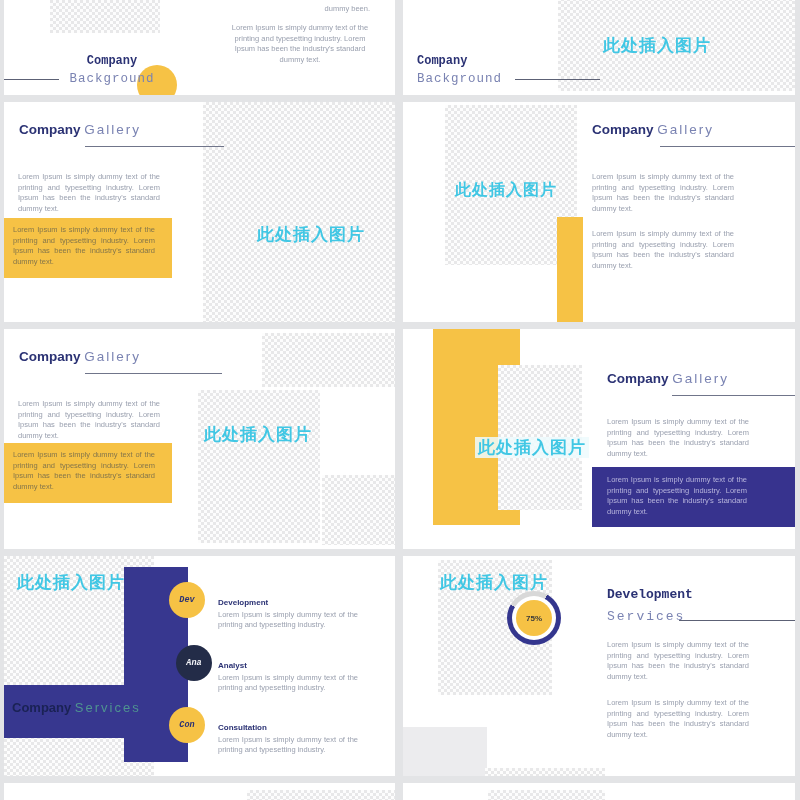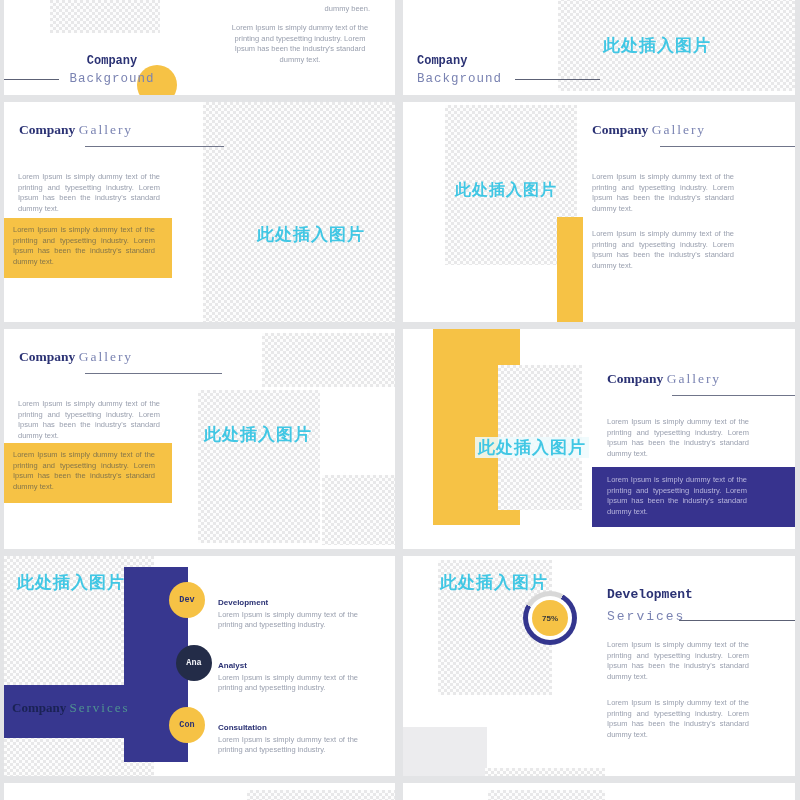--- a/index.html
+++ b/index.html
@@ -7,38 +7,38 @@
        font-family:"Liberation Sans",sans-serif;}
   .card{position:absolute;background:#ffffff;overflow:hidden;}
   .checker{position:absolute;background-color:#fdfdfd;
     background-image:
       linear-gradient(45deg,#e8e8e9 25%,transparent 25%,transparent 75%,#e8e8e9 75%),
       linear-gradient(45deg,#e8e8e9 25%,transparent 25%,transparent 75%,#e8e8e9 75%);
     background-size:6px 6px;background-position:0 0,3px 3px;}
   .ph-label{position:absolute;font-family:"DejaVu Sans",sans-serif;font-weight:700;
     font-size:17px;color:#41c7e4;letter-spacing:1px;white-space:nowrap;line-height:1;}
   .ph-band{background:rgba(237,250,253,0.85);padding:2px 3px;}
-  .title{position:absolute;font-family:Liberation Serif, serif;font-size:13.5px;
+  .title{position:absolute;font-family:Liberation Sans, sans-serif;font-size:13.5px;
     white-space:nowrap;line-height:1.2;}
   .w1{font-weight:700;color:#2b3274;}
   .w2{color:#7a83b2;letter-spacing:2px;}
   .w2-teal{color:#4f9390;letter-spacing:2px;}
   .title-stack{position:absolute;font-family:"Liberation Mono",monospace;font-size:12px;
     line-height:1.45;white-space:nowrap;}
   .rule{position:absolute;height:1px;background:#70758a;}
   .body-text{position:absolute;font-size:7.5px;line-height:10.5px;color:#9aa0af;
     text-align:justify;}
   .hl-yellow{position:absolute;background:#f6c245;}
   .hl-yellow .inner{font-size:7.5px;line-height:10.5px;color:#85764a;text-align:justify;}
   .block-purple{position:absolute;background:#37338e;}
   .block-purple .inner{font-size:7.5px;line-height:10.5px;color:#b7b4dc;text-align:justify;}
   .bar{position:absolute;background:#37378f;}
   .svc-circle{position:absolute;width:36px;height:36px;border-radius:50%;display:flex;
     align-items:center;justify-content:center;font-family:"Liberation Mono",monospace;
-    font-size:8.5px;font-weight:700;}
+    font-size:8.5px;font-weight:700;font-style:italic;}
   .svc-circle.yellow{background:#f6c245;color:#2b3274;}
   .svc-circle.navy{background:#232c48;color:#f3f4f8;}
   .svc-item{position:absolute;width:145px;}
   .svc-heading{font-size:8px;font-weight:700;color:#2b3274;margin:0 0 3px 0;}
   .svc-para{font-size:7.5px;line-height:10px;color:#9aa0af;margin:0;text-align:justify;}
   .circle-accent{position:absolute;border-radius:50%;background:#f6c245;}
   .donut{position:absolute;width:54px;height:54px;border-radius:50%;
     background:conic-gradient(from 30deg,#34368e 0 75%,#d8d8d8 75% 100%);
     display:flex;align-items:center;justify-content:center;}
   .donut-inner{width:44px;height:44px;border-radius:50%;background:#ffffff;
@@ -155,21 +155,21 @@
   </div>
   <div class="svc-item" style="left:214px;top:167px;">
     <p class="svc-heading">Consultation</p>
     <p class="svc-para" style="width:140px;">Lorem Ipsum is simply dummy text of the printing and typesetting industry.</p>
   </div>
 </div>
 
 <div class="card" style="left:403px;top:556px;width:392px;height:220px;">
   <div class="checker" style="left:35px;top:4px;width:114px;height:135px;"></div>
   <div class="ph-label" style="left:37px;top:18px;">此处插入图片</div>
-  <div class="donut" style="left:120px;top:35px;">
+  <div class="donut" style="left:104px;top:35px;">
     <div class="donut-inner">
       <div class="donut-core">75%</div>
     </div>
   </div>
   <div class="title-stack" style="left:204px;top:28px;font-size:13px;line-height:1.7;">
     <div class="w1">Development</div>
     <div class="w2">Services</div>
   </div>
   <div class="rule" style="left:276px;top:64px;width:116px;background:#5c6175;"></div>
   <div class="body-text" style="left:204px;top:84px;width:142px;">Lorem Ipsum is simply dummy text of the printing and typesetting industry. Lorem Ipsum has been the industry's standard dummy text.</div>

